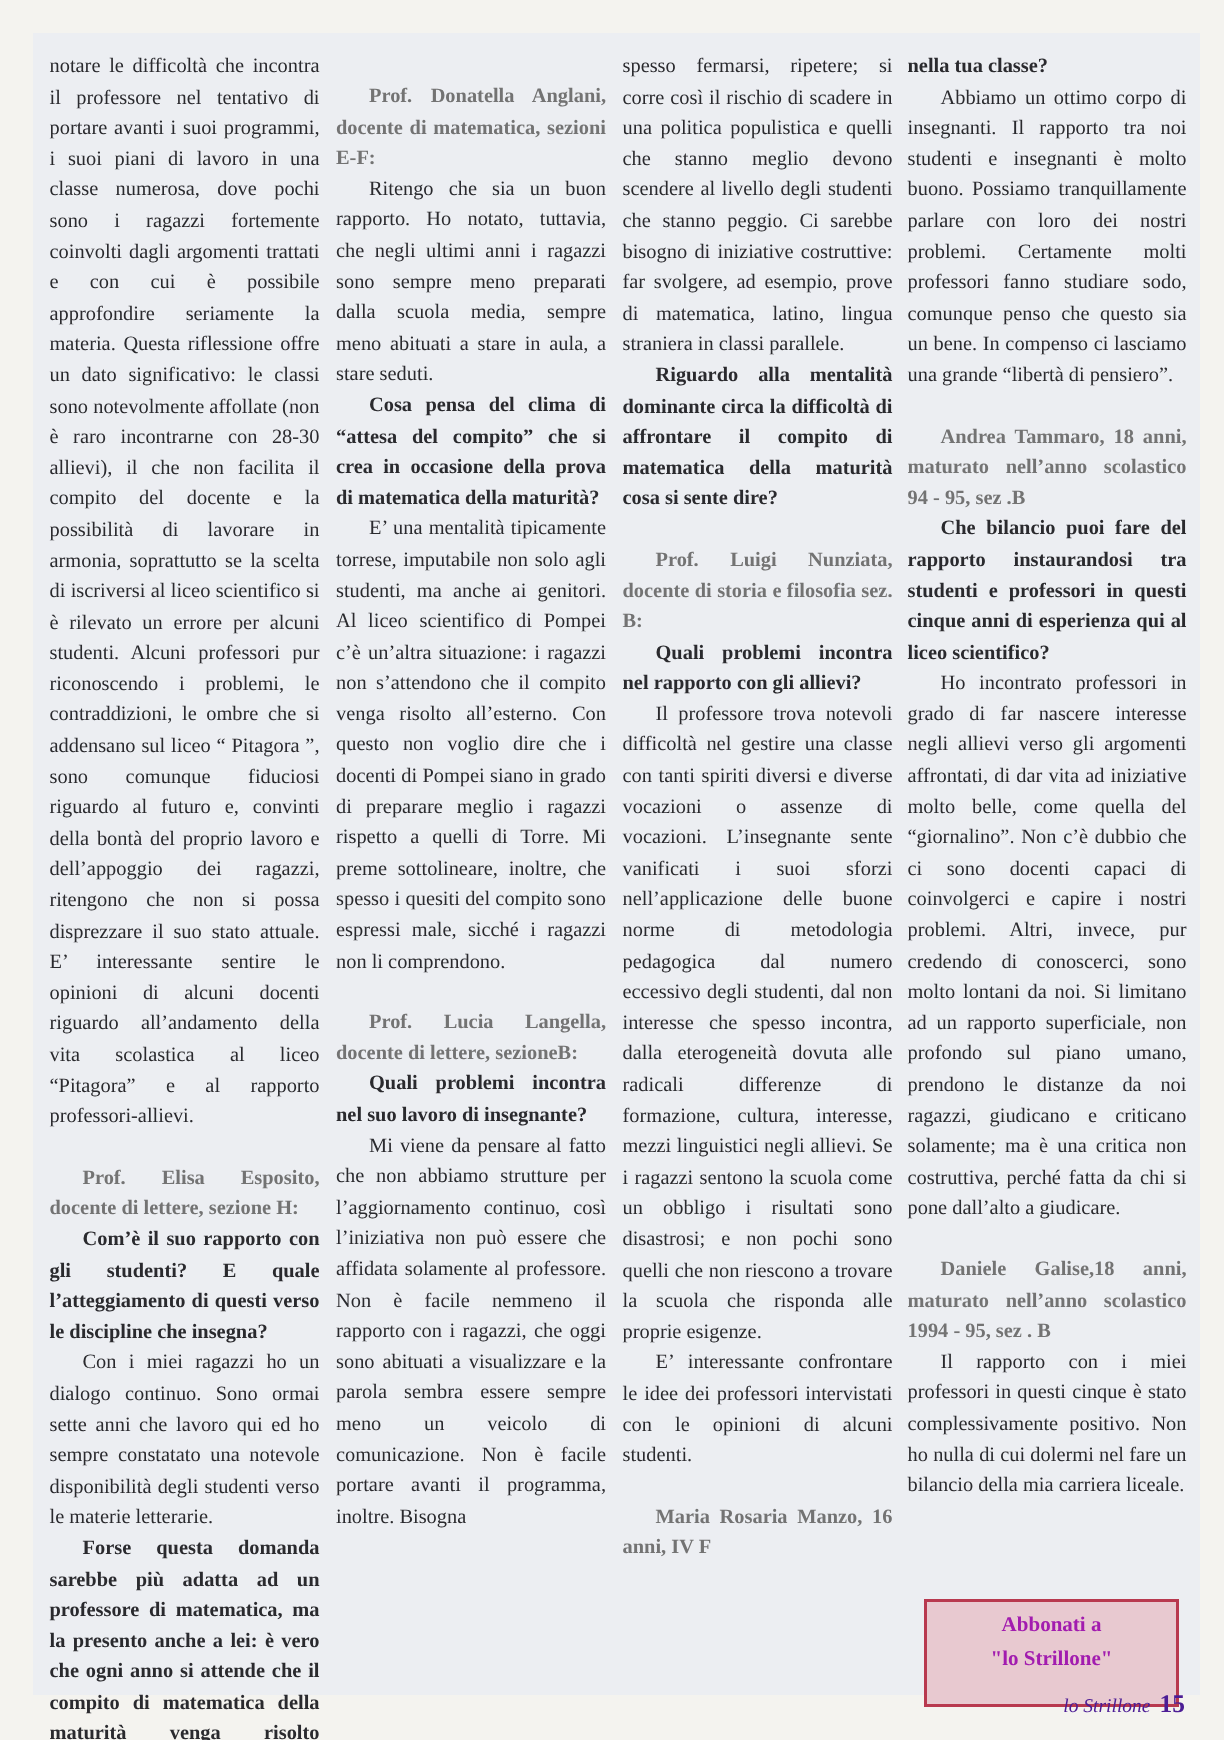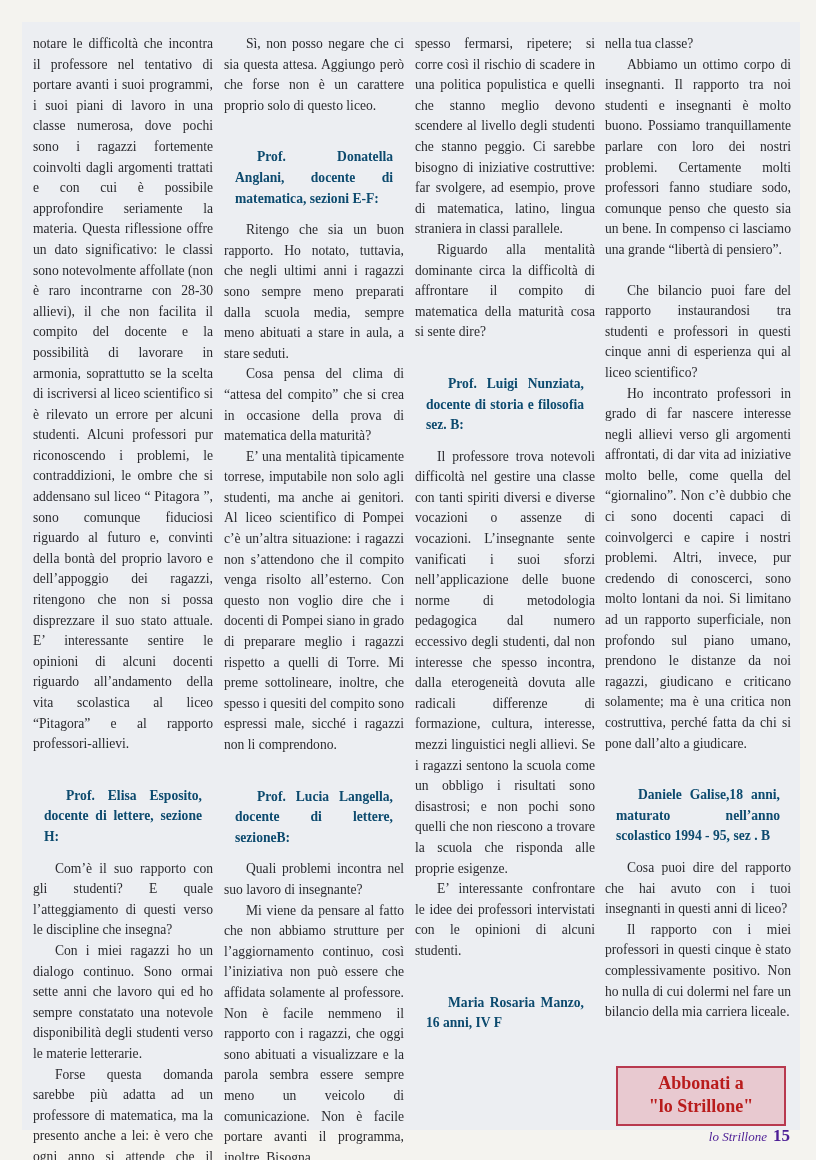--- a/index.html
+++ b/index.html
@@ -18,34 +18,34 @@
     position: absolute; top: 34px; width: 180px;
     font-size: 13.6px; line-height: 20.6px;
     text-align: justify; hyphens: manual;
   }
   #c1 { left: 33px; }
   #c2 { left: 224px; }
   #c3 { left: 415px; }
   #c4 { left: 605px; width: 186px; }
   .p { margin: 0; text-indent: 0; font-family: Liberation Serif, serif; }
   .p.ind { text-indent: 22px; }
-  .q { margin: 0; font-weight: normal; text-indent: 22px; }
+  .q { margin: 0; font-weight: bold; text-indent: 22px; }
   .q.noind { text-indent: 0; }
   .h {
-    margin: 11px; font-weight: bold; color: #0c4a6e; text-indent: 22px;
+    margin: 0; font-weight: bold; color: #737373; text-indent: 22px;
   }
   .gap { height: 20px; }
   .subbox {
-    position: absolute; left: 616px; top: 1066px; width: 170px; height: 60px;
+    position: absolute; left: 616px; top: 1066px; width: 170px; height: 72px;
     background: #e8c9d0;
     border: 2px solid #b8394f;
     box-sizing: border-box;
     text-align: center;
-    font-weight: bold; font-size: 18px; line-height: 23px;
-    color: #b91c1c;
+    font-weight: bold; font-size: 14px; line-height: 23px;
+    color: #a21caf;
     padding-top: 4px;
   }
   .footer {
     position: absolute; right: 26px; top: 1126px;
     font-size: 14px; color: #4c1d95;
   }
   .footer .name { font-style: italic; font-size: 13px; margin-right: 6px; }
   .footer .num { font-weight: bold; font-size: 17px; }
 </style>
 </head>
@@ -56,53 +56,53 @@
 <div class="col" id="c1">
   <p class="p">notare le difficoltà che incontra il professore nel tentativo di portare avanti i suoi programmi, i suoi piani di lavoro in una classe numerosa, dove pochi sono i ragazzi fortemente coinvolti dagli argomenti trattati e con cui è possibile approfondire seriamente la materia. Questa riflessione offre un dato significativo: le classi sono notevolmente affollate (non è raro incontrarne con 28-30 allievi), il che non facilita il compito del docente e la possibilità di lavorare in armonia, soprattutto se la scelta di iscriversi al liceo scientifico si è rilevato un errore per alcuni studenti. Alcuni professori pur riconoscendo i problemi, le contraddizioni, le ombre che si addensano sul liceo “ Pitagora ”, sono comunque fiduciosi riguardo al futuro e, convinti della bontà del proprio lavoro e dell’appoggio dei ragazzi, ritengono che non si possa disprezzare il suo stato attuale. E’ interessante sentire le opinioni di alcuni docenti riguardo all’andamento della vita scolastica al liceo “Pitagora” e al rapporto professori-allievi.</p>
   <div class="gap"></div>
   <p class="h">Prof. Elisa Esposito, docente di lettere, sezione H:</p>
   <p class="q">Com’è il suo rapporto con gli studenti? E quale l’atteggiamento di questi verso le discipline che insegna?</p>
   <p class="p ind">Con i miei ragazzi ho un dialogo continuo. Sono ormai sette anni che lavoro qui ed ho sempre constatato una notevole disponibilità degli studenti verso le materie letterarie.</p>
   <p class="q">Forse questa domanda sarebbe più adatta ad un professore di matematica, ma la presento anche a lei: è vero che ogni anno si attende che il compito di matematica della maturità venga risolto dall’esterno?</p>
 </div>
 
 <div class="col" id="c2">
-  <p class="p ind">Sì, non posso negare che ci sia questa attesa. Aggiungo però che forse non è un carattere proprio solo di questo liceo.</p>
   <div class="gap"></div>
   <p class="h">Prof. Donatella Anglani, docente di matematica, sezioni E-F:</p>
   <p class="p ind">Ritengo che sia un buon rapporto. Ho notato, tuttavia, che negli ultimi anni i ragazzi sono sempre meno preparati dalla scuola media, sempre meno abituati a stare in aula, a stare seduti.</p>
   <p class="q">Cosa pensa del clima di “attesa del compito” che si crea in occasione della prova di matematica della maturità?</p>
   <p class="p ind">E’ una mentalità tipicamente torrese, imputabile non solo agli studenti, ma anche ai genitori. Al liceo scientifico di Pompei c’è un’altra situazione: i ragazzi non s’attendono che il compito venga risolto all’esterno. Con questo non voglio dire che i docenti di Pompei siano in grado di preparare meglio i ragazzi rispetto a quelli di Torre. Mi preme sottolineare, inoltre, che spesso i quesiti del compito sono espressi male, sicché i ragazzi non li comprendono.</p>
   <div class="gap"></div>
   <p class="h">Prof. Lucia Langella, docente di lettere, sezioneB:</p>
   <p class="q">Quali problemi incontra nel suo lavoro di insegnante?</p>
   <p class="p ind">Mi viene da pensare al fatto che non abbiamo strutture per l’aggiornamento continuo, così l’iniziativa non può essere che affidata solamente al professore. Non è facile nemmeno il rapporto con i ragazzi, che oggi sono abituati a visualizzare e la parola sembra essere sempre meno un veicolo di comunicazione. Non è facile portare avanti il programma, inoltre. Bisogna</p>
 </div>
 
 <div class="col" id="c3">
   <p class="p">spesso fermarsi, ripetere; si corre così il rischio di scadere in una politica populistica e quelli che stanno meglio devono scendere al livello degli studenti che stanno peggio. Ci sarebbe bisogno di iniziative costruttive: far svolgere, ad esempio, prove di matematica, latino, lingua straniera in classi parallele.</p>
   <p class="q">Riguardo alla mentalità dominante circa la difficoltà di affrontare il compito di matematica della maturità cosa si sente dire?</p>
   <div class="gap"></div>
   <p class="h">Prof. Luigi Nunziata, docente di storia e filosofia sez. B:</p>
+  <p class="q">Quali problemi incontra nel rapporto con gli allievi?</p>
   <p class="p ind">Il professore trova notevoli difficoltà nel gestire una classe con tanti spiriti diversi e diverse vocazioni o assenze di vocazioni. L’insegnante sente vanificati i suoi sforzi nell’applicazione delle buone norme di metodologia pedagogica dal numero eccessivo degli studenti, dal non interesse che spesso incontra, dalla eterogeneità dovuta alle radicali differenze di formazione, cultura, interesse, mezzi linguistici negli allievi. Se i ragazzi sentono la scuola come un obbligo i risultati sono disastrosi; e non pochi sono quelli che non riescono a trovare la scuola che risponda alle proprie esigenze.</p>
   <p class="p ind">E’ interessante confrontare le idee dei professori intervistati con le opinioni di alcuni studenti.</p>
   <div class="gap"></div>
   <p class="h">Maria Rosaria Manzo, 16 anni, IV F</p>
 
 </div>
 
 <div class="col" id="c4">
   <p class="q noind">nella tua classe?</p>
   <p class="p ind">Abbiamo un ottimo corpo di insegnanti. Il rapporto tra noi studenti e insegnanti è molto buono. Possiamo tranquillamente parlare con loro dei nostri problemi. Certamente molti professori fanno studiare sodo, comunque penso che questo sia un bene. In compenso ci lasciamo una grande “libertà di pensiero”.</p>
   <div class="gap"></div>
+  <p class="h">Andrea Tammaro, 18 anni, maturato nell’anno scolastico 94 - 95, sez .B</p>
   <p class="q">Che bilancio puoi fare del rapporto instaurandosi tra studenti e professori in questi cinque anni di esperienza qui al liceo scientifico?</p>
   <p class="p ind">Ho incontrato professori in grado di far nascere interesse negli allievi verso gli argomenti affrontati, di dar vita ad iniziative molto belle, come quella del “giornalino”. Non c’è dubbio che ci sono docenti capaci di coinvolgerci e capire i nostri problemi. Altri, invece, pur credendo di conoscerci, sono molto lontani da noi. Si limitano ad un rapporto superficiale, non profondo sul piano umano, prendono le distanze da noi ragazzi, giudicano e criticano solamente; ma è una critica non costruttiva, perché fatta da chi si pone dall’alto a giudicare.</p>
   <div class="gap"></div>
   <p class="h">Daniele Galise,18 anni, maturato nell’anno scolastico 1994 - 95, sez . B</p>
-  <p class="q">Cosa puoi dire del rapporto che hai avuto con i tuoi insegnanti in questi anni di liceo?</p>
   <p class="p ind">Il rapporto con i miei professori in questi cinque è stato complessivamente positivo. Non ho nulla di cui dolermi nel fare un bilancio della mia carriera liceale.</p>
 </div>
 
 <div class="subbox">
   <div>Abbonati a</div>
   <div>"lo Strillone"</div>
 </div>
 
 <div class="footer">
   <span class="name">lo Strillone</span><span class="num">15</span>

